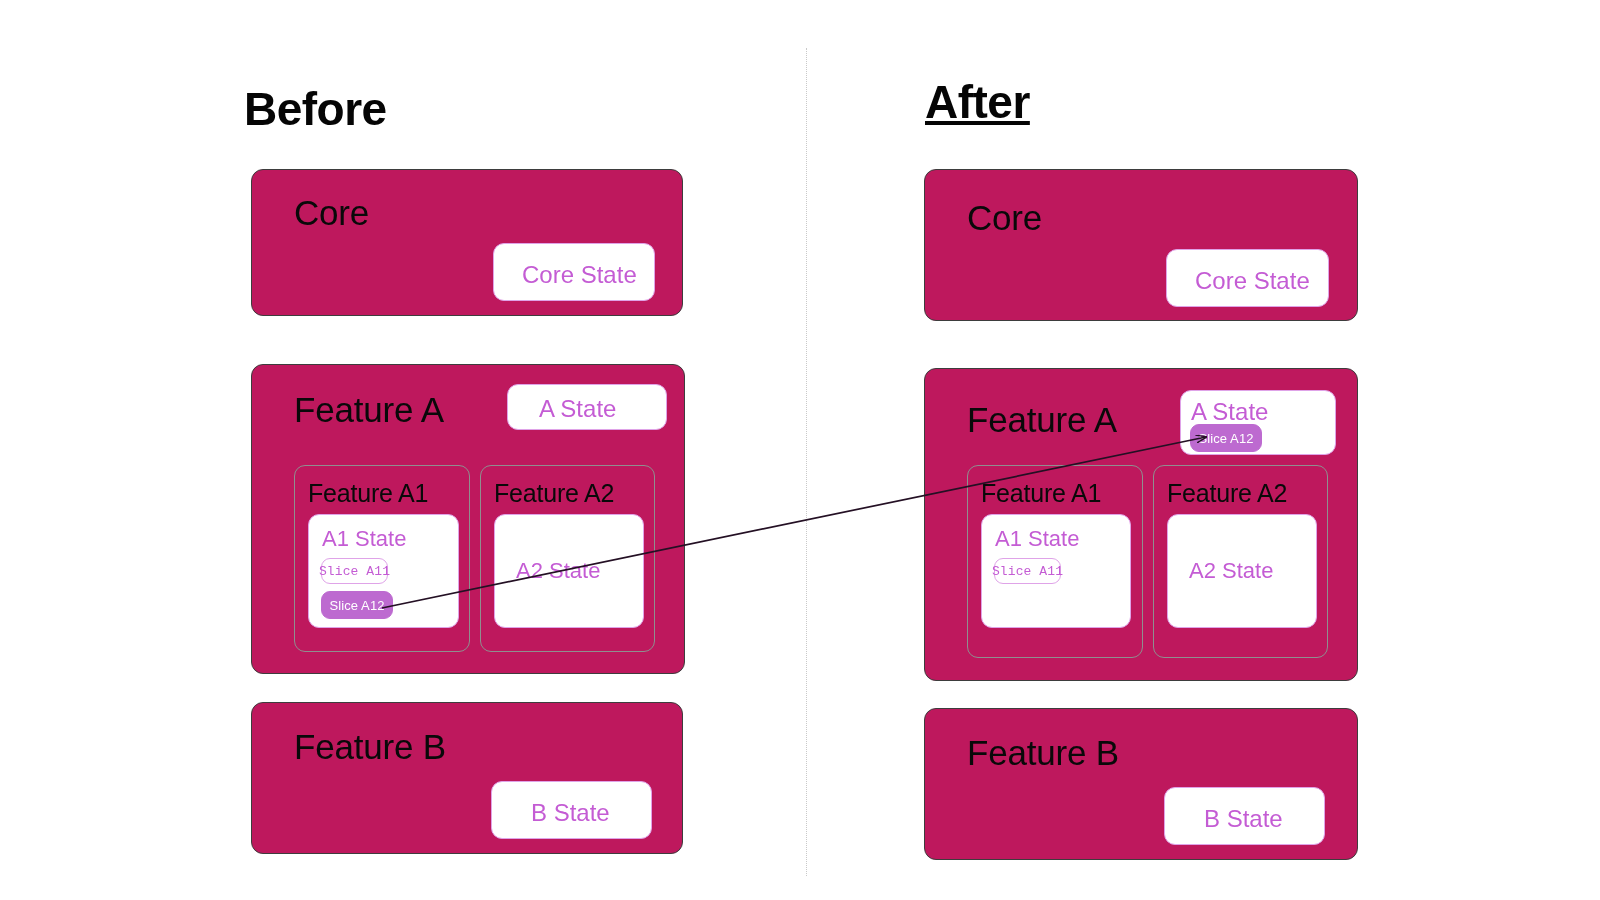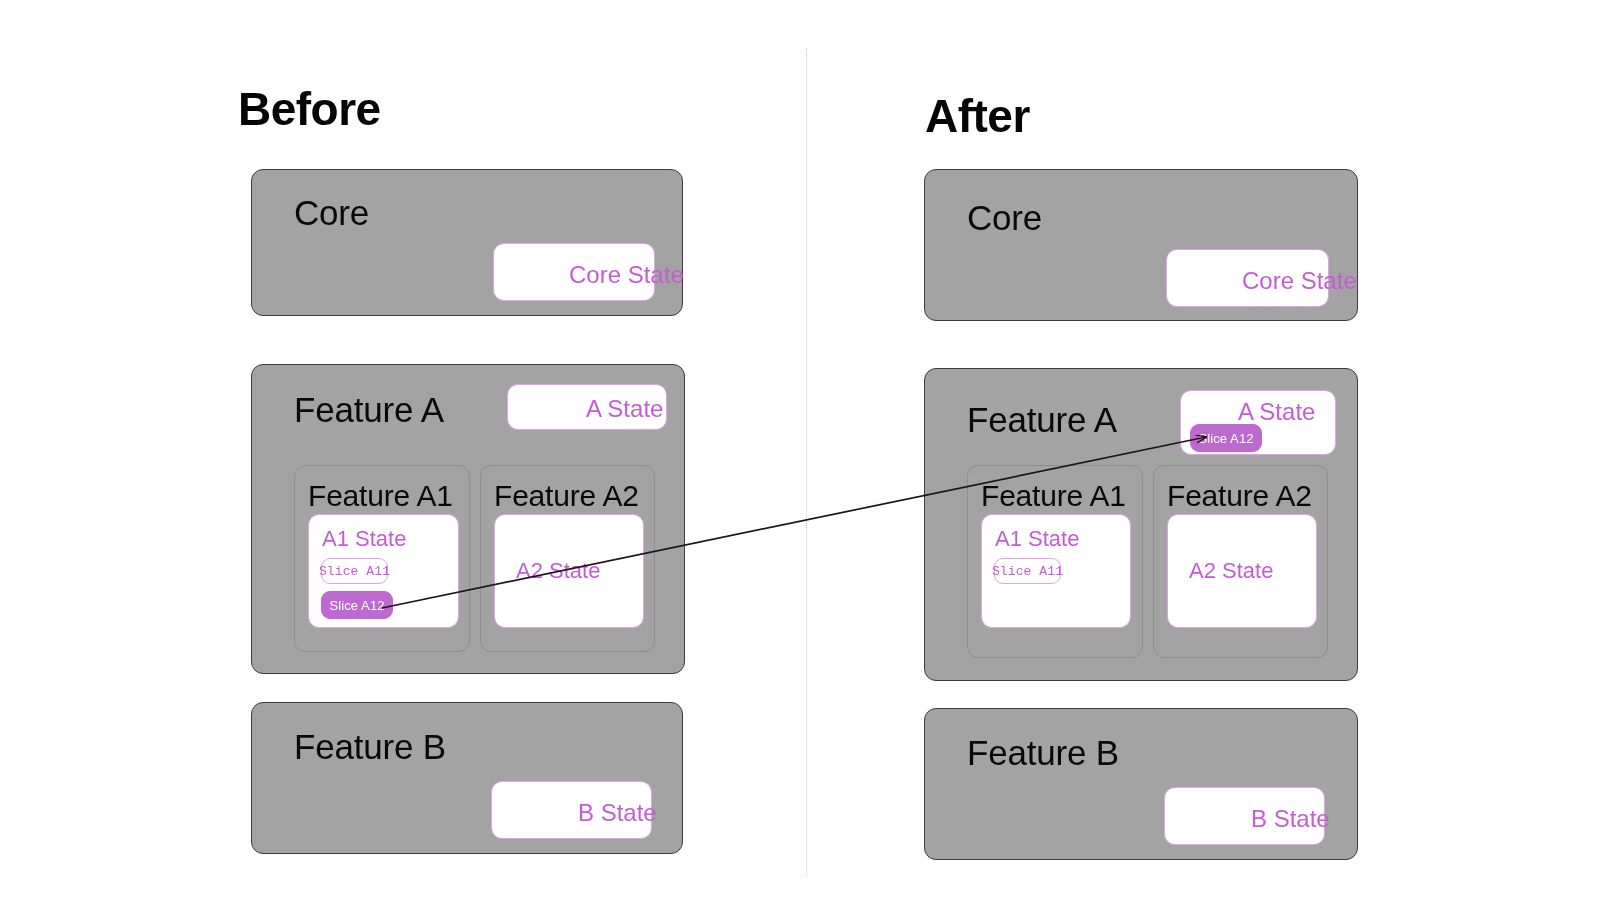--- a/index.html
+++ b/index.html
@@ -34,61 +34,60 @@
     color: #050505;
     letter-spacing: -0.5px;
     white-space: nowrap;
     line-height: 1;
   }
 
   
   .card {
     position: absolute;
     box-sizing: border-box;
-    background: #a3a3a3;
+    background: #be185d;
     border: 1.4px solid #3d3d3d;
     border-radius: 12px;
   }
   .card-title {
     position: absolute;
     font-size: 35px;
     font-weight: 400;
     color: #090909;
     line-height: 1;
     white-space: nowrap;
     letter-spacing: -0.2px;
   }
 
   
   .card.sub {
     border: 1.3px solid #8f8f8f;
     border-radius: 11px;
   }
   .card.sub .card-title {
-    font-size: 30px;
+    font-size: 25px;
   }
 
   
   .state-box {
     position: absolute;
     box-sizing: border-box;
     background: #ffffff;
     border: 1.4px solid #dfa3e8;
     border-radius: 11px;
   }
   .state-label {
     position: absolute;
     color: #c45cd4;
     white-space: nowrap;
     line-height: 1;
     font-weight: 400;
   }
   .state-label.big {
     font-size: 24px;
-    margin-left: 47px;
   }
   .state-label.mid {
     font-size: 22px;
     text-align: center;
   }
 
   
   .chip {
     position: absolute;
     box-sizing: border-box;
@@ -130,21 +129,21 @@
     pointer-events: none;
   }
 </style>
 </head>
 <body>
 
 <div id="stage">
 
   <div class="panel" style="left:0;">
 
-    <div class="panel-title" style="left:238px; top:86px;">Before</div>
+    <div class="panel-title" style="left:244px; top:86px;">Before</div>
 
     <div class="card" style="left:251px; top:169px; width:432px; height:147px;">
       <div class="card-title" style="left:42px; top:25px;">Core</div>
       <div class="state-box" style="left:241px; top:73px; width:162px; height:58px;">
         <div class="state-label big" style="left:28px; top:19px;">Core State</div>
       </div>
     </div>
 
     <div class="card" style="left:251px; top:364px; width:434px; height:310px;">
       <div class="card-title" style="left:42px; top:27px;">Feature A</div>
@@ -183,21 +182,21 @@
       <div class="state-box" style="left:239px; top:78px; width:161px; height:58px;">
         <div class="state-label big" style="left:39px; top:19px;">B State</div>
       </div>
     </div>
   </div>
 
   <div id="divider" style="left:806px; top:48px; height:828px;"></div>
 
   <div class="panel" style="left:0;">
 
-    <div class="panel-title" style="left:925px; top:93px;">After</div>
+    <div class="panel-title" style="left:925px; top:79px;text-decoration:underline;">After</div>
 
     <div class="card" style="left:924px; top:169px; width:434px; height:152px;">
       <div class="card-title" style="left:42px; top:30px;">Core</div>
       <div class="state-box" style="left:241px; top:79px; width:163px; height:58px;">
         <div class="state-label big" style="left:28px; top:19px;">Core State</div>
       </div>
     </div>
 
     <div class="card" style="left:924px; top:368px; width:434px; height:313px;">
       <div class="card-title" style="left:42px; top:33px;">Feature A</div>

